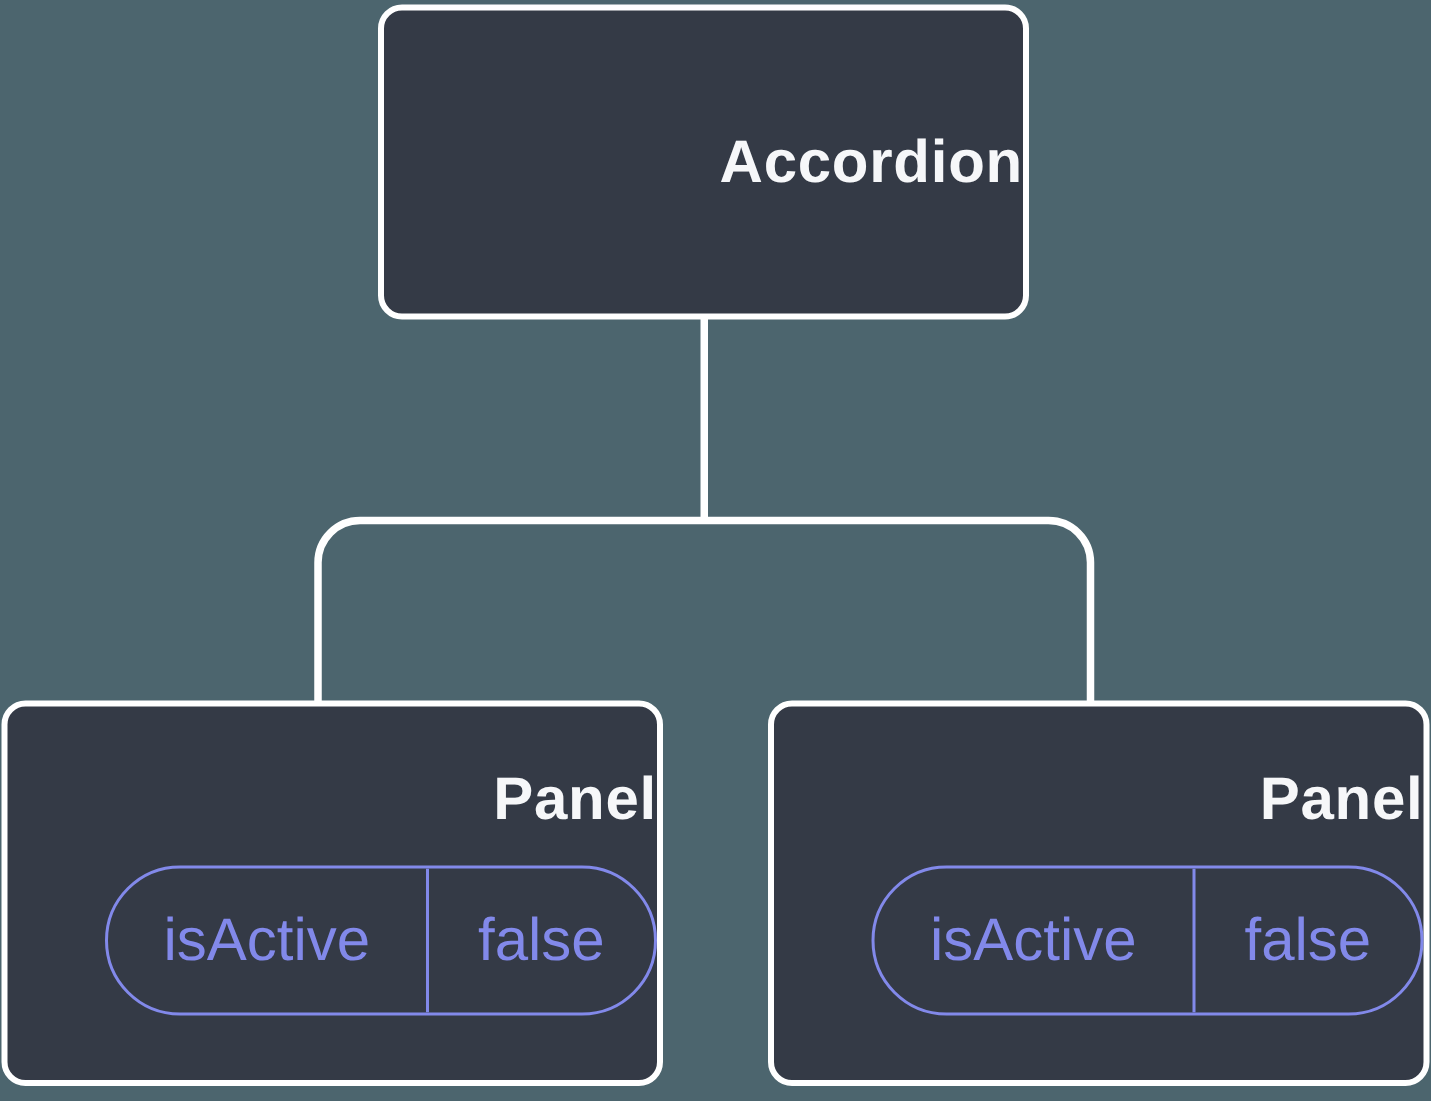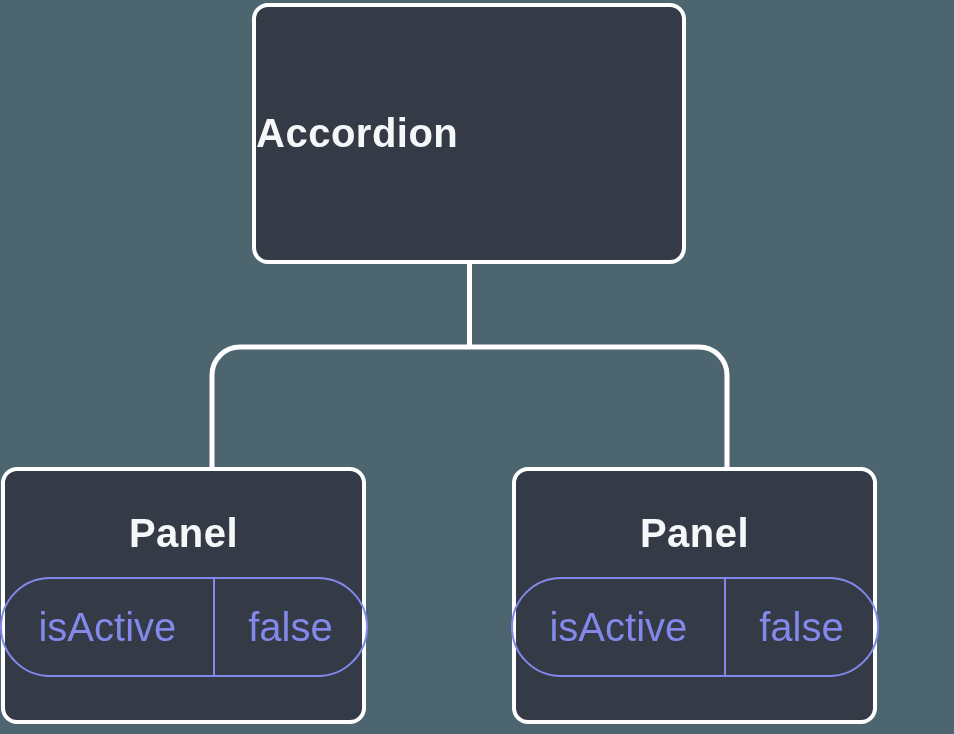--- a/index.html
+++ b/index.html
@@ -32,38 +32,38 @@
     position: absolute;
     box-sizing: border-box;
     background: var(--node-fill, #343A46);
     border: 4px solid var(--node-border, #FFFFFF);
     border-radius: 16px;
   }
   .node-root {
     left: 252px;
     top: 3px;
     width: 434px;
-    height: 261px;
+    height: 210px;
     display: flex;
     align-items: center;
-    justify-content: flex-start;
+    justify-content: flex-end;
   }
   .node-label {
     color: var(--title-text, #F6F7F9);
     font-size: 40px;
     font-weight: 600;
     letter-spacing: 0.5px;
   }
   .node-panel {
     top: 467px;
-    width: 365px;
+    width: 441px;
     height: 257px;
     display: flex;
     flex-direction: column;
-    align-items: center;
+    align-items: flex-end;
     padding-top: 38px;
   }
   .node-panel-left  { left: 1px; }
   .node-panel-right { left: 512px; }
   .panel-title {
     line-height: 48px;
     height: 48px;
   }
   .state-pill {
     box-sizing: border-box;

